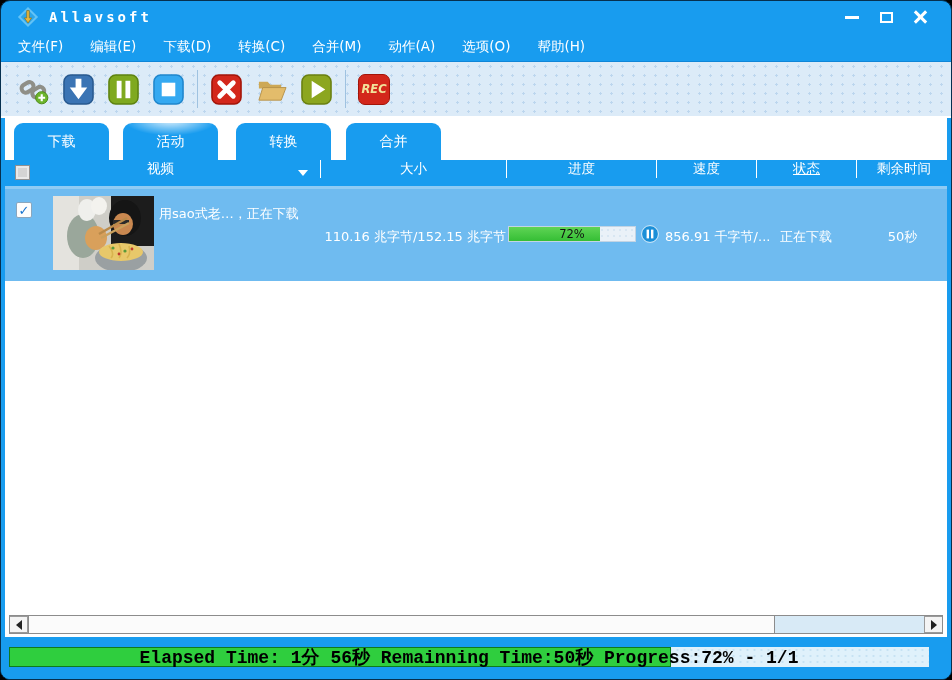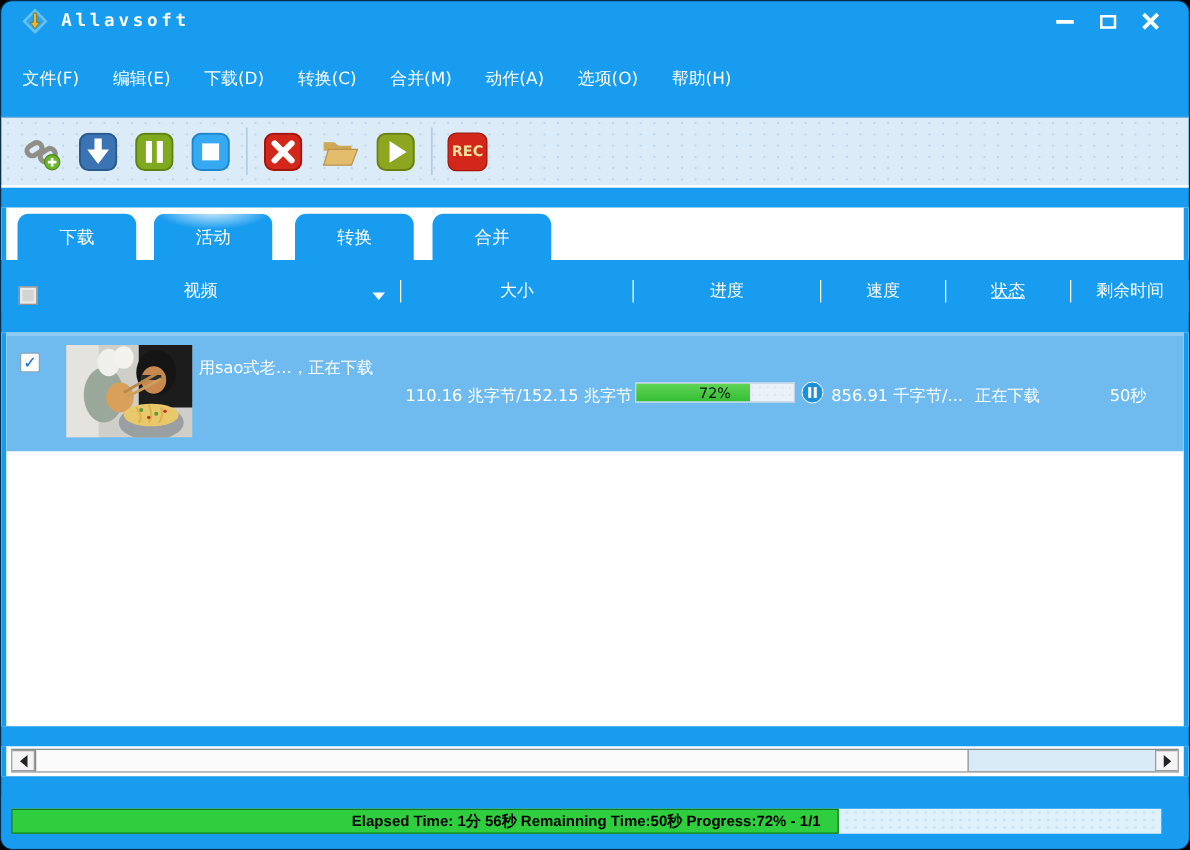--- a/index.html
+++ b/index.html
@@ -1,19 +1,19 @@
 <!DOCTYPE html>
 <html><head>
 <meta charset="utf-8">
 <style>
   * { margin:0; padding:0; box-sizing:border-box; }
   html,body { width:952px; height:680px; background:#000; overflow:hidden;
     font-family:"DejaVu Sans","Liberation Sans",sans-serif; }
   .window { position:absolute; inset:0; background:#189CEF; border:1px solid #06304f;
-    border-radius:10px; overflow:hidden; display:flex; flex-direction:column;gap:16px; }
+    border-radius:10px; overflow:hidden; display:flex; flex-direction:column; }
 
   
   .titlebar { height:32px; display:flex; align-items:center; padding:0 14px; flex:none; }
   .app-icon { width:22px; height:22px; margin-left:2px; }
   .app-title { color:#fff; font-family:"DejaVu Sans Mono","Liberation Mono",monospace;
     font-weight:bold; font-size:14px; letter-spacing:3px; margin-left:10px; }
   .titlebar .spacer { flex:1; }
   .winbtn { width:34px; height:24px; display:flex; align-items:center; justify-content:center; cursor:pointer; }
   .min-glyph { width:14px; height:3px; background:#fff; }
   .max-glyph { width:13px; height:11px; border:2px solid #fff; }
@@ -23,21 +23,21 @@
   .close-glyph:before { transform:rotate(45deg);} .close-glyph:after { transform:rotate(-45deg);}
 
   
   .menubar { height:28px; display:flex; align-items:center; padding:0 8px; flex:none; }
   .menu-item { color:#fff; font-size:13.5px; padding:3px 9px; margin-right:9px; cursor:pointer; }
 
   
   .toolbar { height:57px; flex:none; background:#DCEBF8;
     background-image:radial-gradient(circle,#bcd6ee 1px,transparent 1.2px);
     background-size:11px 9px; border-top:1px solid #0f86d8;
-    border-bottom:2px solid #fff; display:flex; align-items:center; padding:16px 10px; }
+    border-bottom:2px solid #fff; display:flex; align-items:center; padding:16px 10px;font-style:italic; }
   .tool-btn { width:31px; height:31px; margin:0 7px; flex:none; cursor:pointer; }
   .tool-sep { width:1px; height:38px; background:#9fc2e0; margin:0 6px; flex:none; }
   .rec-btn { width:32px; height:31px; margin:0 6px; border-radius:7px; background:#D3271B;
     border:1px solid #a31508; color:#F2E39A; font-weight:bold; font-size:11.5px;
     display:flex; align-items:center; justify-content:center; cursor:pointer; }
 
   
   .tabstrip { height:42px; flex:none; background:#fff; position:relative;
     border-left:4px solid #189CEF; border-right:4px solid #189CEF; }
   .tab { position:absolute; bottom:0; height:37px; width:95px; background:#189CEF;
@@ -90,21 +90,21 @@
   .tri-right { width:0; height:0; border-top:5px solid transparent; border-bottom:5px solid transparent; border-left:6px solid #222; }
   .sb-thumb { width:747px; height:100%; background:#fbfbfb; border:1px solid #8c8c8c; border-top:none; border-bottom:none; flex:none; cursor:grab; }
 
   
   .statusbar { height:42px; flex:none; background:#189CEF; position:relative; }
   .status-track { position:absolute; left:8px; right:22px; top:10px; height:20px;
     background:#DFF1FB; background-image:radial-gradient(circle,#c6e2f3 1px,transparent 1.2px);
     background-size:7px 6px; }
   .status-fill { height:100%; background:#2FCE3E; border:1px solid #0f7a1d; }
   .status-text { position:absolute; inset:0; display:flex; align-items:center; justify-content:center;
-    font-family:Liberation Sans, sans-serif; font-weight:bold; font-size:12px; color:#000; }
+    font-family:Liberation Mono, monospace; font-weight:bold; font-size:18px; color:#000; }
 </style>
 </head>
 <body>
 
 <div class="window">
 
   <div class="titlebar">
     <svg class="app-icon" viewBox="0 0 24 24">
       <rect x="4.2" y="4.2" width="15.6" height="15.6" transform="rotate(45 12 12)" fill="#63c3f6"></rect>
       <rect x="6.4" y="6.4" width="11.2" height="11.2" transform="rotate(45 12 12)" fill="#2ba6ea"></rect>

